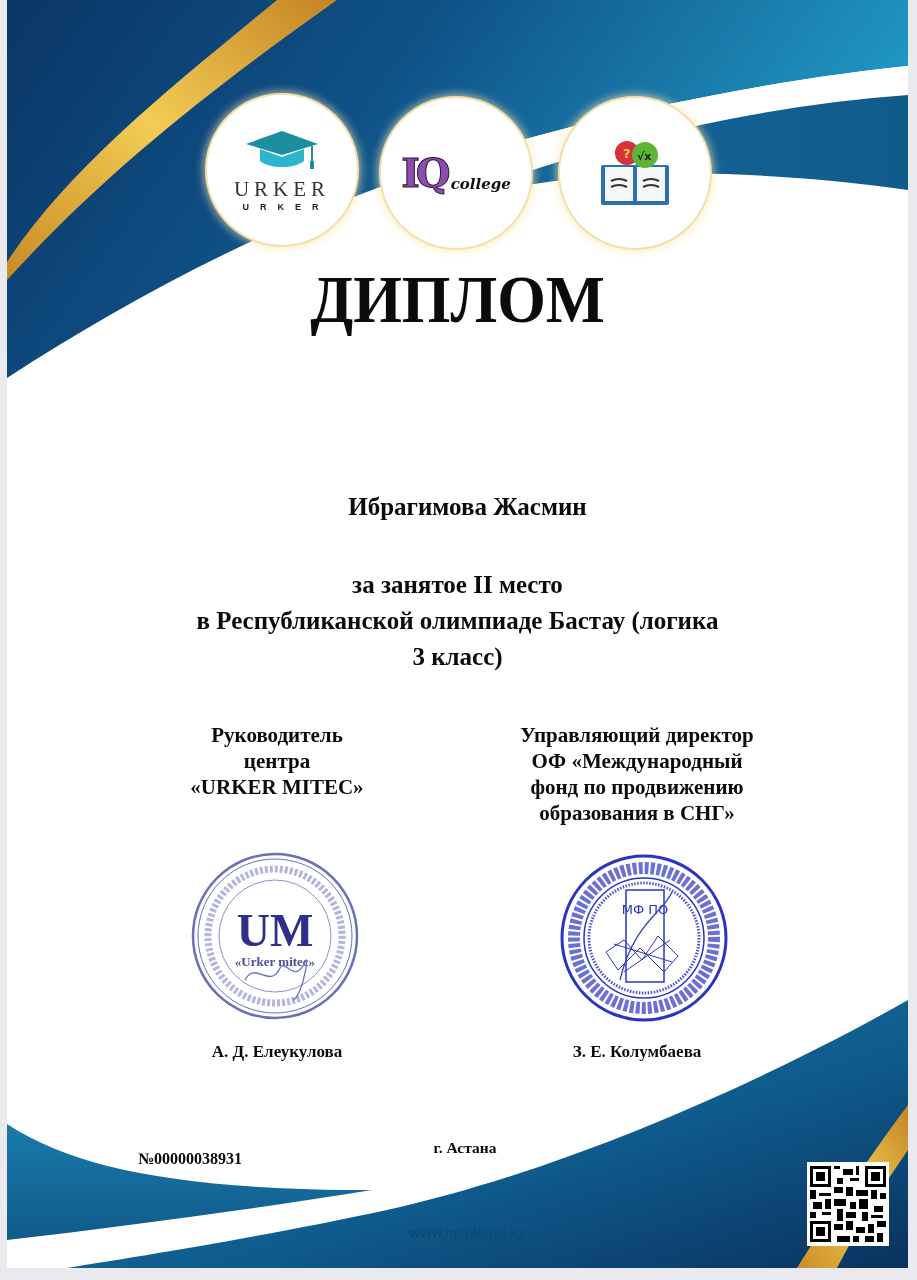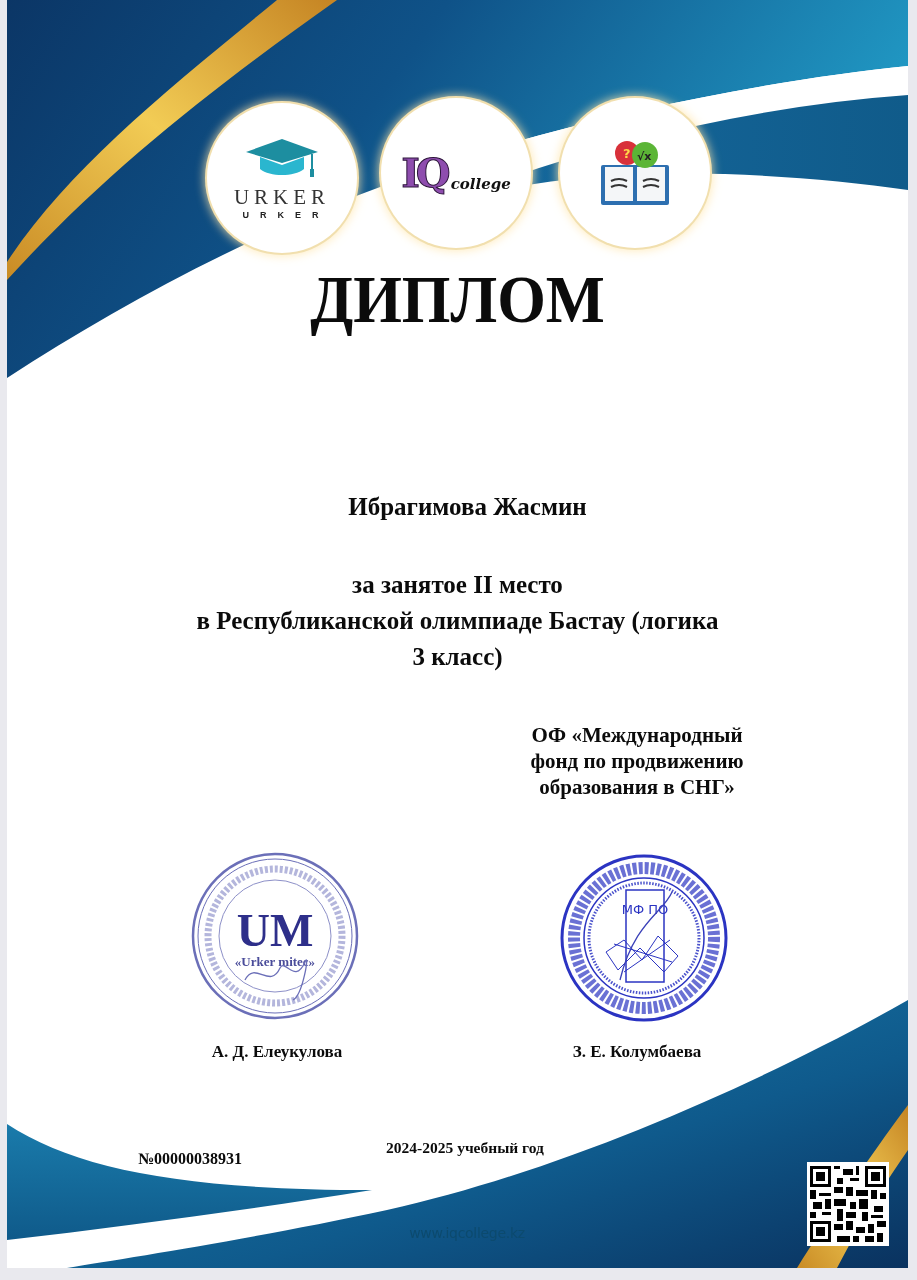--- a/index.html
+++ b/index.html
@@ -15,21 +15,21 @@
   }
   .bg-svg { position: absolute; left: 0; top: 0; width: 901px; height: 1268px; }
 
   
   .logo-circle {
     position: absolute; width: 150px; height: 150px; border-radius: 50%;
     background: #ffffff;
     box-shadow: 0 0 0 2px #f1dfae, 0 0 10px 3px rgba(255, 230, 170, 0.75);
     display: flex; align-items: center; justify-content: center; flex-direction: column;
   }
-  .logo-1 { left: 200px; top: 95px; margin-top: 8px; }
+  .logo-1 { left: 200px; top: 95px; }
   .logo-2 { left: 374px; top: 98px; }
   .logo-3 { left: 553px; top: 98px; }
 
   .urker-name { font-family: "Liberation Serif", serif; font-size: 21px; letter-spacing: 5px; color: #333; margin-top: 4px; }
   .urker-sub { font-family: "Liberation Sans", sans-serif; font-size: 9px; letter-spacing: 11px; color: #222; margin-left: 8px; font-weight: bold;}
 
   .iq-wrap { display: flex; align-items: flex-end; }
   .iq-text { font-family: "DejaVu Serif", serif; font-weight: bold; font-size: 40px; color: #8e4dae; line-height: 1; -webkit-text-stroke: 1px #2a1338; letter-spacing: -4px;}
   .iq-college { font-family: "DejaVu Serif", serif; font-style: italic; font-weight: bold; font-size: 15px; color: #111; margin-left: 4px; }
 
@@ -158,21 +158,27 @@
   </div>
 
   <div class="center-text title">ДИПЛОМ</div>
   <div class="center-text name">Ибрагимова Жасмин</div>
   <div class="center-text reason">
     <div>за занятое II место</div>
     <div>в Республиканской олимпиаде Бастау (логика</div>
     <div>3 класс)</div>
   </div>
 
+  <div class="sig-col sig-left">
+    <div>Руководитель</div>
+    <div>центра</div>
+    <div>«URKER MITEC»</div>
+  </div>
   <div class="sig-col sig-right">
+    <div>Управляющий директор</div>
     <div>ОФ «Международный</div>
     <div>фонд по продвижению</div>
     <div>образования в СНГ»</div>
   </div>
 
   <svg class="stamp stamp-left" viewBox="0 0 180 172">
     <circle cx="90" cy="86" r="82" fill="none" stroke="#6b6fb8" stroke-width="2.5"></circle>
     <circle cx="90" cy="86" r="77" fill="none" stroke="#6b6fb8" stroke-width="1"></circle>
     <circle cx="90" cy="86" r="56" fill="none" stroke="#8d90c8" stroke-width="1"></circle>
     <circle cx="90" cy="86" r="67" fill="none" stroke="#b4b6dc" stroke-width="7" stroke-dasharray="3 2"></circle>
@@ -190,21 +196,21 @@
     <text x="91" y="62" text-anchor="middle" font-family="DejaVu Sans, sans-serif" font-size="13" fill="#2b34c2">МФ ПО</text>
     <path d="M52,100 L70,88 L88,108 L104,84 L124,104 L110,120 L86,96 L64,118 Z M60,92 L118,110 M70,120 L116,88" stroke="#2b34c2" stroke-width="1" fill="none"></path>
     <path d="M66,128 C80,70 110,60 118,40" stroke="#3a40b8" stroke-width="1.3" fill="none"></path>
   </svg>
 
   <div class="signer signer-left">А. Д. Елеукулова</div>
   <div class="signer signer-right">З. Е. Колумбаева</div>
 
   <div class="serial">№00000038931</div>
   <div class="place">
-    <div>2024-2025 учебный год</div>
+    <div>г. Астана</div>
   </div>
   <div class="website">www.iqcollege.kz</div>
 
   <div class="qr">
     <svg width="76" height="78" viewBox="0 0 25 25" shape-rendering="crispEdges">
       <rect x="0" y="0" width="7" height="7" fill="#000"></rect>
         <rect x="1" y="1" width="5" height="5" fill="#fff"></rect>
         <rect x="2" y="2" width="3" height="3" fill="#000"></rect>
       <rect x="18" y="0" width="7" height="7" fill="#000"></rect>
         <rect x="19" y="1" width="5" height="5" fill="#fff"></rect>

